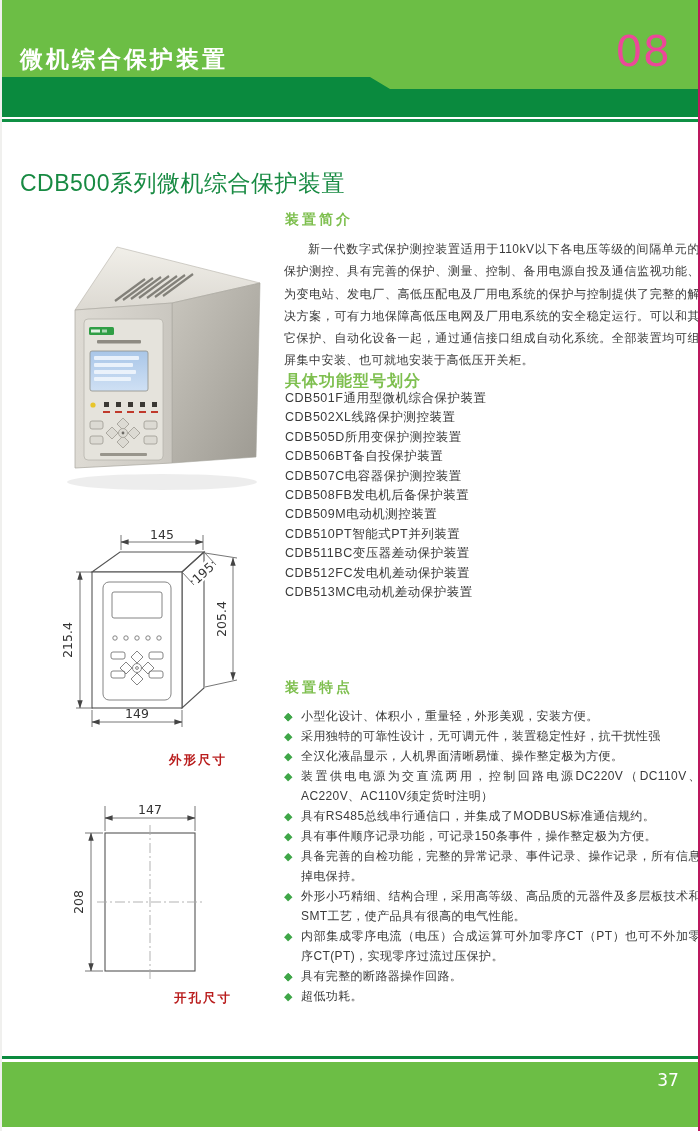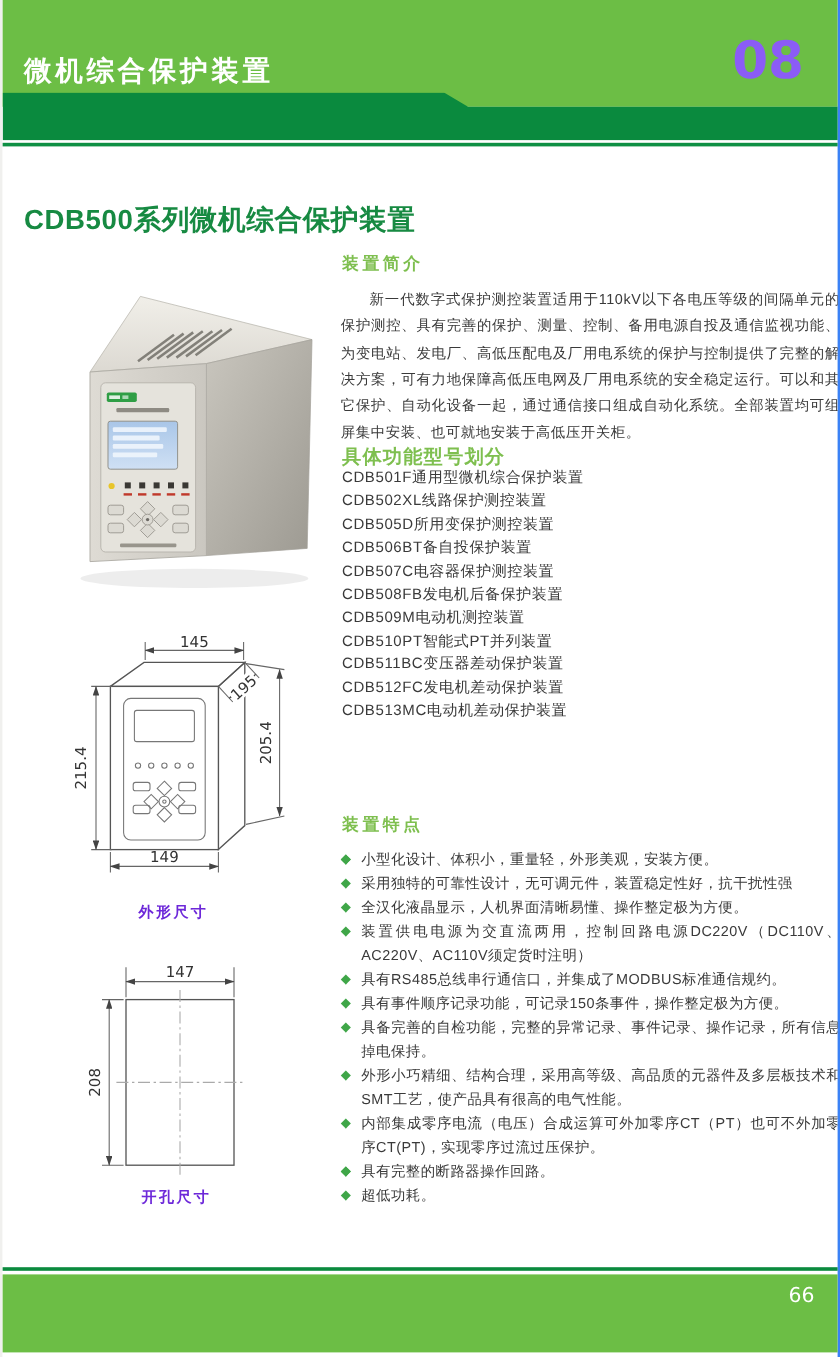--- a/index.html
+++ b/index.html
@@ -1,50 +1,50 @@
 <!DOCTYPE html>
 <html><head>
 <meta charset="utf-8">
 <style>
   html,body{margin:0;padding:0;background:#e9e9e7;}
   *{box-sizing:border-box;}
   #page{
     position:relative;width:700px;height:1131px;margin:0 auto;
     background:#ffffff;overflow:hidden;
     font-family:"Liberation Sans","DejaVu Sans",sans-serif;
-    border-left:2px solid #f0f0ee;border-right:2px solid #3b82f6;
+    border-left:2px solid #f0f0ee;border-right:2px solid #be185d;
   }
   
   .hdr-light{position:absolute;left:0;top:0;width:700px;height:89px;background:#6cbe45;}
   .hdr-title{position:absolute;left:18px;top:44px;color:#ffffff;font-size:23px;font-weight:bold;letter-spacing:3px;}
-  .hdr-num{position:absolute;right:28px;top:26px;color:#8b5cf6;font-size:43px;font-weight:700;font-family:"DejaVu Sans","Liberation Sans",sans-serif;}
+  .hdr-num{position:absolute;right:28px;top:26px;color:#ec4899;font-size:43px;font-weight:400;font-family:"DejaVu Sans","Liberation Sans",sans-serif;}
   .hdr-dark{position:absolute;left:0;top:77px;width:700px;height:40px;background:#0a8a3e;
     -webkit-clip-path:polygon(0 0,368px 0,388px 12px,700px 12px,700px 40px,0 40px);
     clip-path:polygon(0 0,368px 0,388px 12px,700px 12px,700px 40px,0 40px);}
   .hdr-line{position:absolute;left:0;top:119px;width:700px;height:3px;background:#0f9044;}
   
   .ftr-line{position:absolute;left:0;top:1056px;width:700px;height:3px;background:#0a8a3e;}
   .ftr-bar{position:absolute;left:0;top:1062px;width:700px;height:65px;background:#6cbe45;}
   .ftr-num{position:absolute;left:646px;top:1070px;width:40px;text-align:center;color:#ffffff;font-size:17px;font-family:"DejaVu Sans","Liberation Sans",sans-serif;}
   
-  .page-title{position:absolute;left:18px;top:168px;font-size:23px;font-weight:bold;color:#178a42;letter-spacing:0.5px;}
+  .page-title{position:absolute;left:18px;top:168px;font-size:23px;font-weight:normal;color:#178a42;letter-spacing:0.5px;}
   
   .sec-h{position:absolute;left:283px;color:#7ebf4f;font-weight:bold;font-size:14px;letter-spacing:3px;}
   .sub-h{position:absolute;left:283px;color:#7ebf4f;font-weight:bold;font-size:16px;letter-spacing:1px;}
   .intro-p{position:absolute;left:282px;top:226px;width:416px;font-size:12px;line-height:22.3px;
     color:#3a3a3a;text-align:justify;text-indent:2em;letter-spacing:0.5px;}
   .model-list{position:absolute;left:283px;top:389px;width:416px;font-size:12.5px;line-height:19.4px;color:#3a3a3a;}
   .model-list div{white-space:nowrap;letter-spacing:0.5px;}
   .feat-list{position:absolute;left:282px;top:706px;width:417px;margin:0;padding:0;list-style:none;
     font-size:12px;line-height:20px;color:#3a3a3a;}
   .feat-list li{position:relative;padding-left:17px;text-align:justify;letter-spacing:0.4px;}
   .feat-list .dia{position:absolute;left:0;top:0;color:#3fa648;font-size:11px;}
   
   .fig{position:absolute;}
-  .fig-cap{position:absolute;color:#6d28d9;font-size:12.5px;font-weight:600;letter-spacing:2px;text-align:center;}
+  .fig-cap{position:absolute;color:#b91c1c;font-size:12.5px;font-weight:600;letter-spacing:2px;text-align:right;}
   svg text.dim{font-size:12.5px;fill:#333333;font-family:"DejaVu Sans","Liberation Sans",sans-serif;}
 </style>
 </head>
 <body>
 
 <div id="page">
 
   <div class="hdr-light"></div>
   <div class="hdr-dark"></div>
   <div class="hdr-line"></div>
@@ -253,15 +253,15 @@
     <li><span class="dia">◆</span><span>具备完善的自检功能，完整的异常记录、事件记录、操作记录，所有信息掉电保持。</span></li>
     <li><span class="dia">◆</span><span>外形小巧精细、结构合理，采用高等级、高品质的元器件及多层板技术和SMT工艺，使产品具有很高的电气性能。</span></li>
     <li><span class="dia">◆</span><span>内部集成零序电流（电压）合成运算可外加零序CT（PT）也可不外加零序CT(PT)，实现零序过流过压保护。</span></li>
     <li><span class="dia">◆</span></li>
     <li><span class="dia">◆</span><span>具有完整的断路器操作回路。</span></li>
     <li><span class="dia">◆</span><span>超低功耗。</span></li>
   </ul>
 
   <div class="ftr-line"></div>
   <div class="ftr-bar"></div>
-  <div class="ftr-num">66</div>
+  <div class="ftr-num">37</div>
 
 </div>
 
 </body></html>

